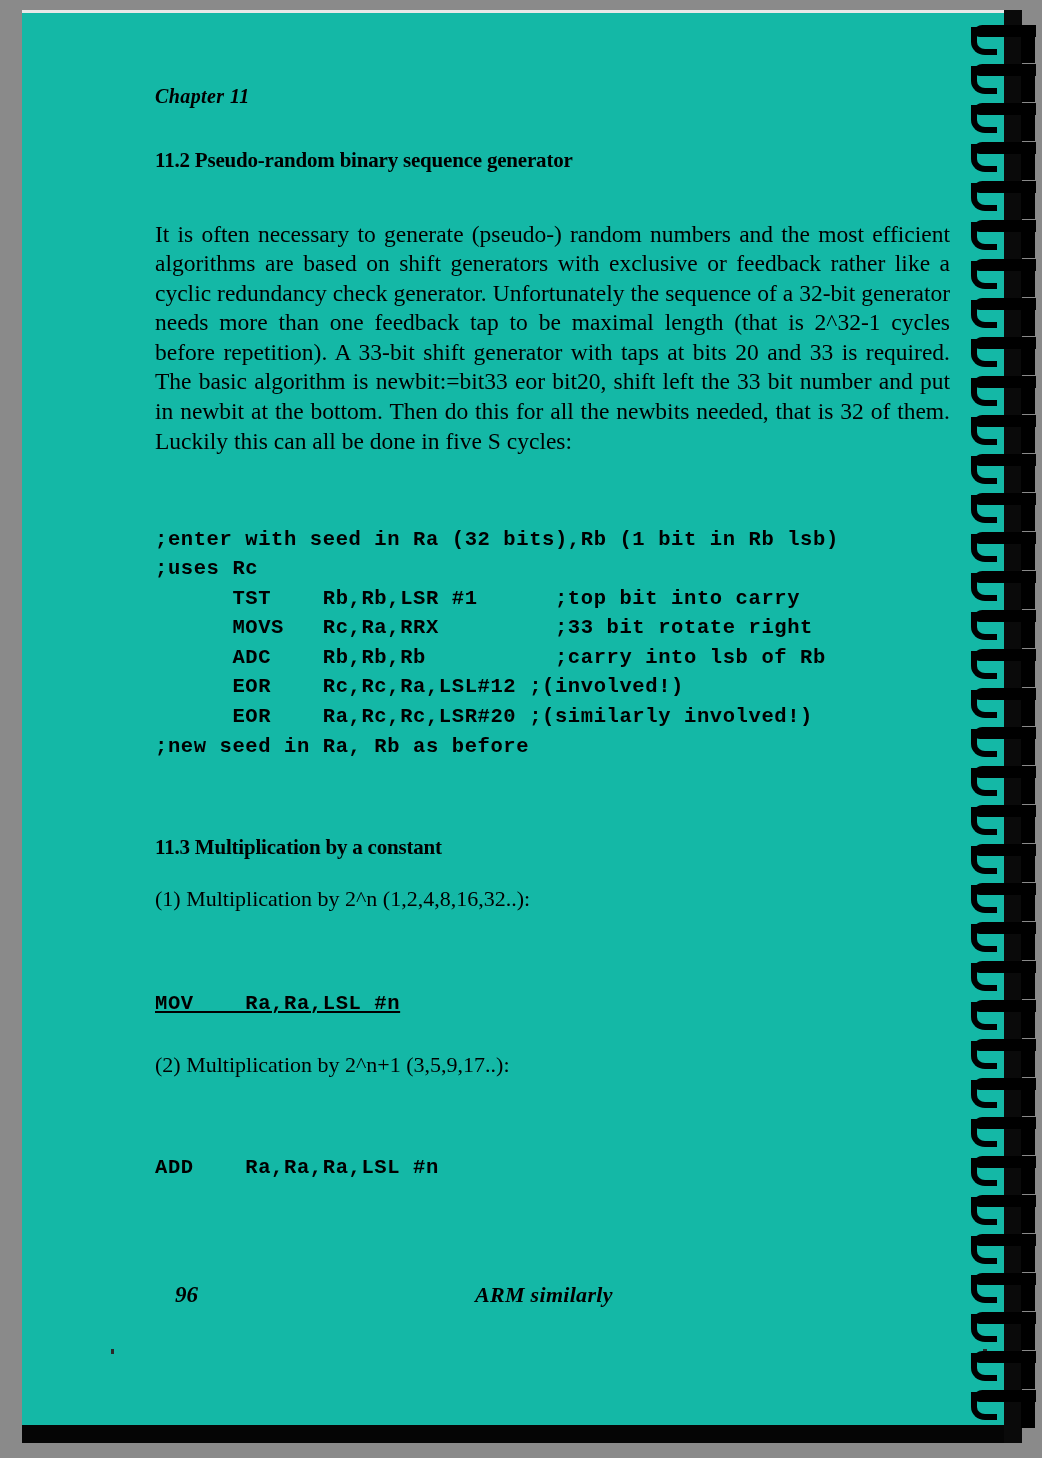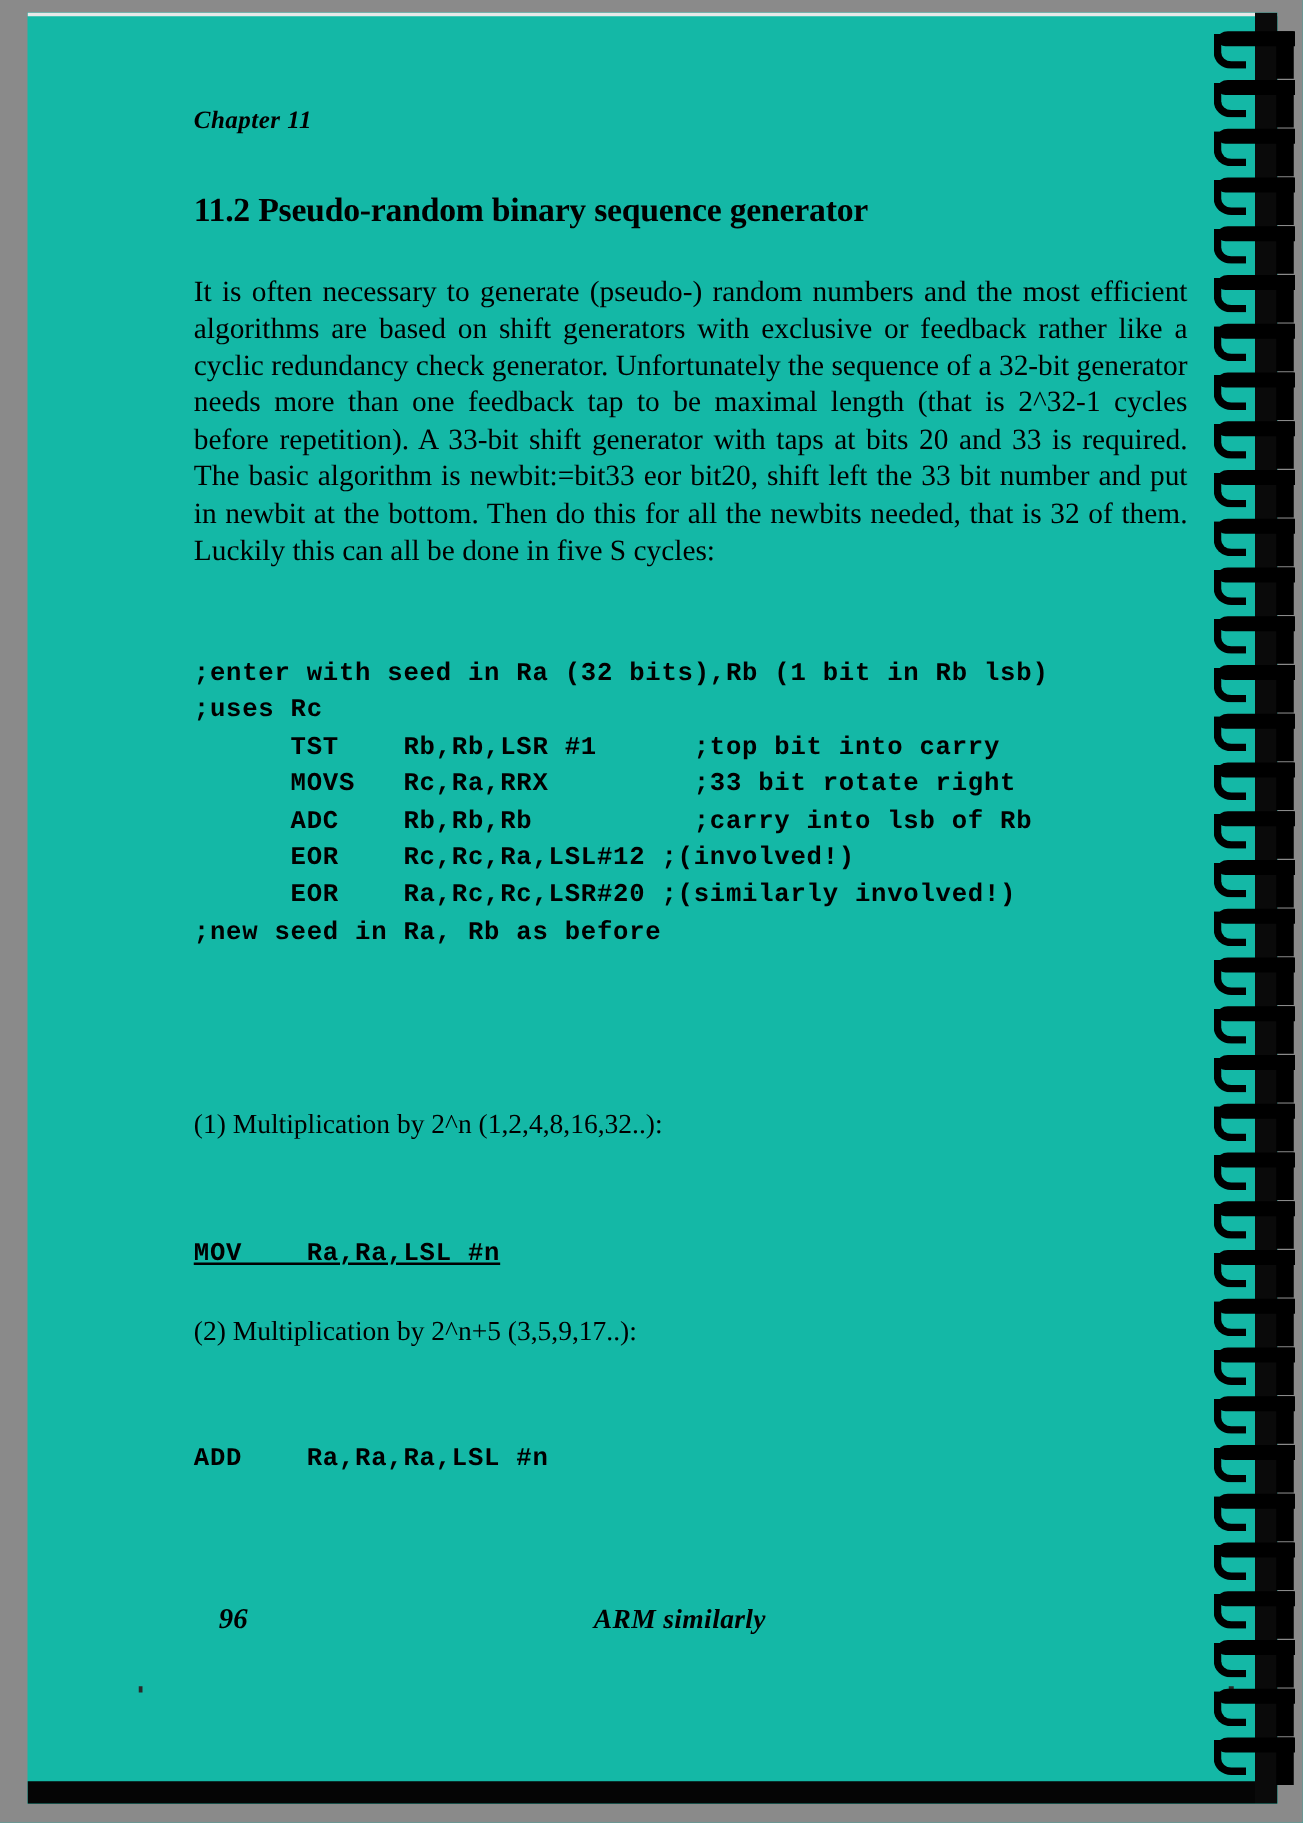--- a/index.html
+++ b/index.html
@@ -68,21 +68,21 @@
     font-style: italic;
     font-weight: bold;
     font-size: 20px;
     letter-spacing: 0.4px;
   }
 
   .heading {
     position: absolute;
     left: 0;
     font-weight: bold;
-    font-size: 27px;
+    font-size: 21px;
     letter-spacing: -0.2px;
     white-space: nowrap;
     text-align: right;
   }
   #heading-112 { top: 121px; }
   #heading-113 { top: 808px; }
 
   .body-par {
     position: absolute;
     left: 0;
@@ -216,26 +216,27 @@
 
     <pre class="code-block" id="code-prbs">;enter with seed in Ra (32 bits),Rb (1 bit in Rb lsb)
 ;uses Rc
       TST    Rb,Rb,LSR #1      ;top bit into carry
       MOVS   Rc,Ra,RRX         ;33 bit rotate right
       ADC    Rb,Rb,Rb          ;carry into lsb of Rb
       EOR    Rc,Rc,Ra,LSL#12 ;(involved!)
       EOR    Ra,Rc,Rc,LSR#20 ;(similarly involved!)
 ;new seed in Ra, Rb as before</pre>
 
+    <h2 class="heading" id="heading-113">11.3 Multiplication by a constant</h2>
 
     <div class="sub-item" id="sub-item-1">(1) Multiplication by 2^n (1,2,4,8,16,32..):</div>
 
     <pre class="code-block" id="code-mov">MOV    Ra,Ra,LSL #n</pre>
 
-    <div class="sub-item" id="sub-item-2">(2) Multiplication by 2^n+5 (3,5,9,17..):</div>
+    <div class="sub-item" id="sub-item-2">(2) Multiplication by 2^n+1 (3,5,9,17..):</div>
 
     <pre class="code-block" id="code-add">ADD    Ra,Ra,Ra,LSL #n</pre>
 
     <div id="footer">
       <span id="page-number">96</span>
       <span id="book-title">ARM similarly</span>
     </div>
 
     <div class="speckle" style="left:-44px; top:1339px; width:3px; height:5px;"></div>
     <div class="speckle" style="left:828px; top:1339px; width:4px; height:5px;"></div>

